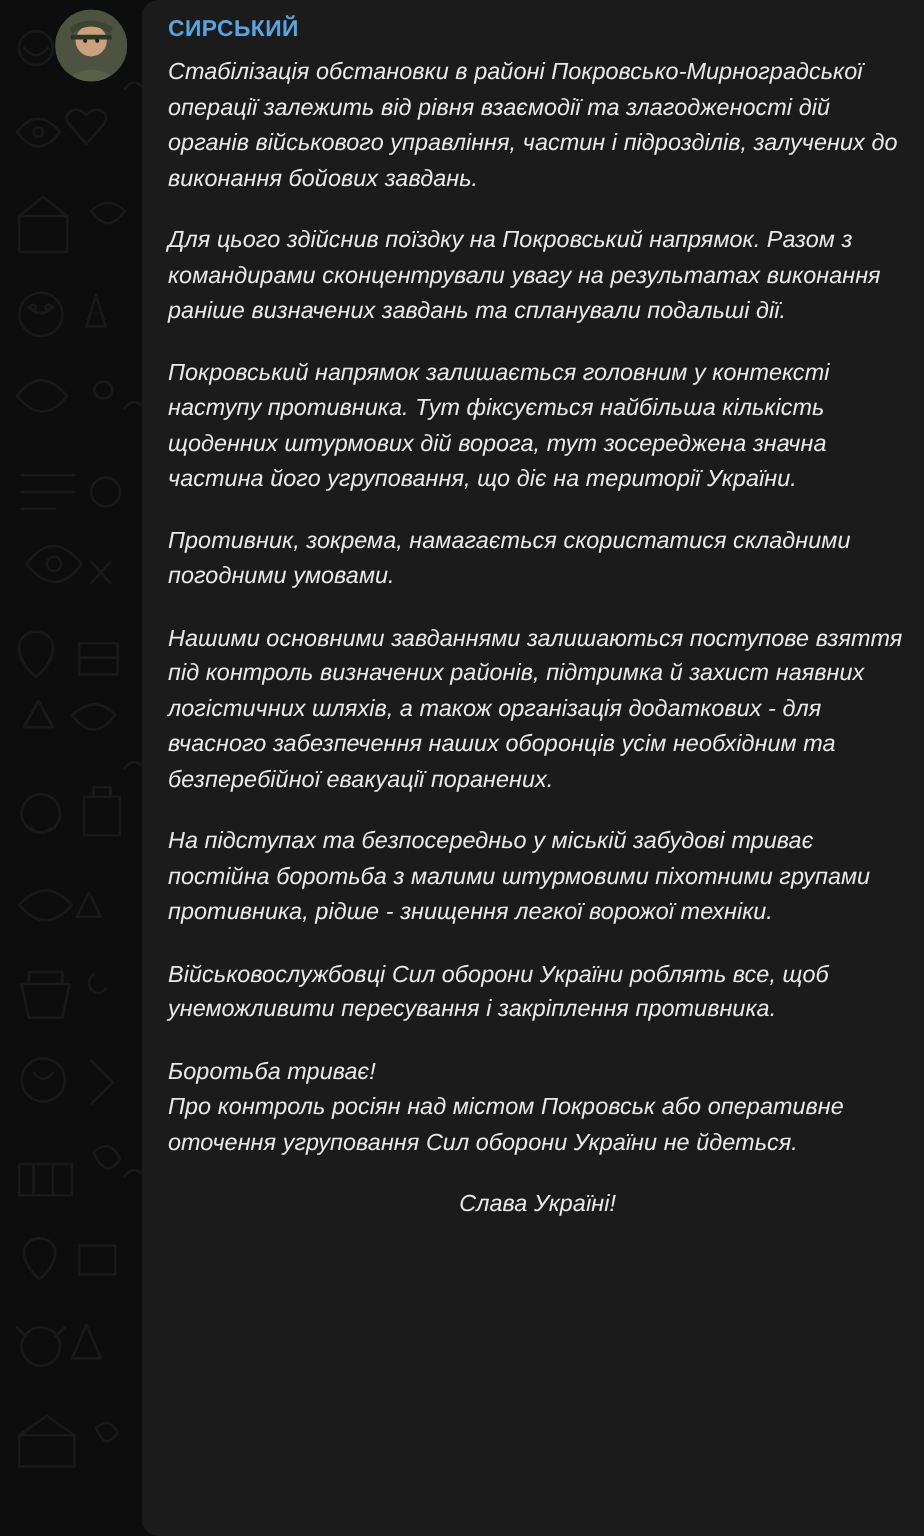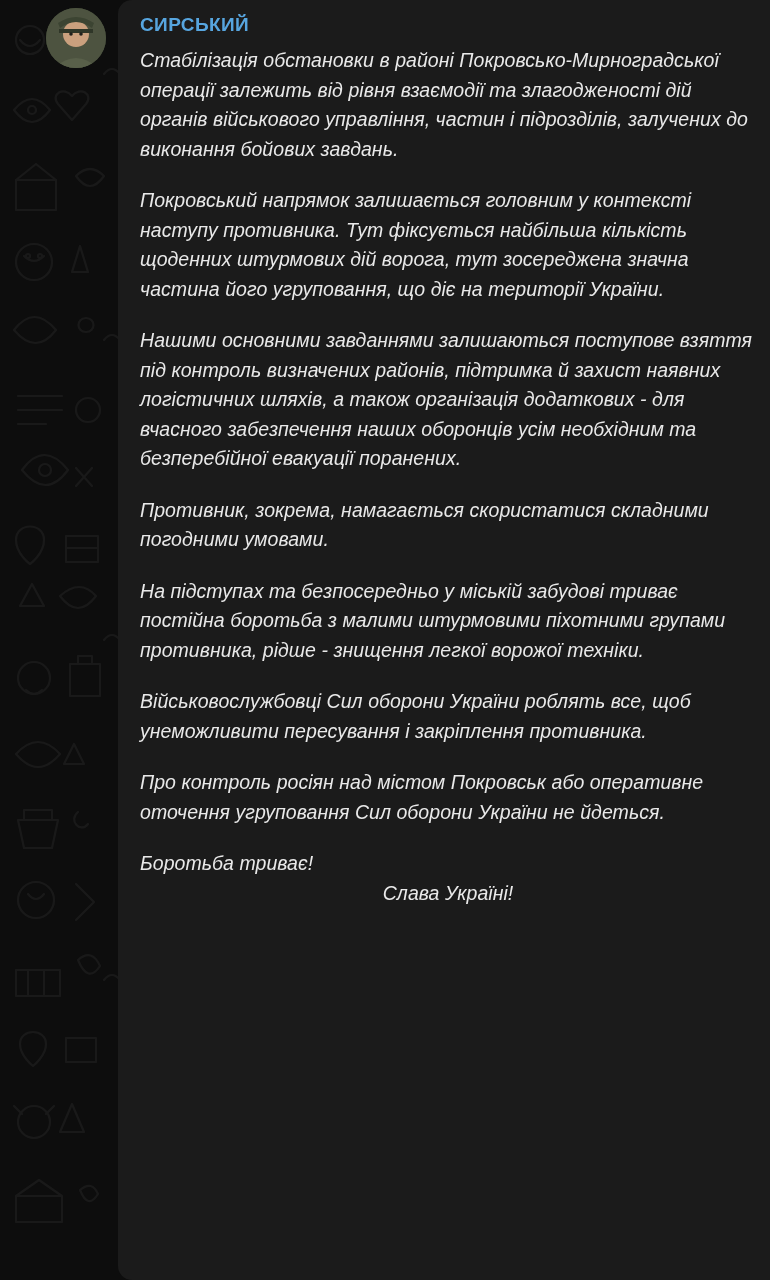--- a/index.html
+++ b/index.html
@@ -166,23 +166,24 @@
       <path d="M8 60 q22 -20 44 0z" fill="#59604a"></path>
       <circle cx="25" cy="26" r="1.8" fill="#20201c"></circle>
       <circle cx="35" cy="26" r="1.8" fill="#20201c"></circle>
     </svg>
   </div>
 
   <div class="message">
     <div class="author">СИРСЬКИЙ</div>
 
     <p class="para">Стабілізація обстановки в районі Покровсько-Мирноградської операції залежить від рівня взаємодії та злагодженості дій органів військового управління, частин і підрозділів, залучених до виконання бойових завдань.</p>
+    <p class="para">Для цього здійснив поїздку на Покровський напрямок. Разом з командирами сконцентрували увагу на результатах виконання раніше визначених завдань та спланували подальші дії.</p>
     <p class="para">Покровський напрямок залишається головним у контексті наступу противника. Тут фіксується найбільша кількість щоденних штурмових дій ворога, тут зосереджена значна частина його угруповання, що діє на території України.</p>
+    <p class="para">Противник, зокрема, намагається скористатися складними погодними умовами.</p>
     <p class="para">Нашими основними завданнями залишаються поступове взяття під контроль визначених районів, підтримка й захист наявних логістичних шляхів, а також організація додаткових - для вчасного забезпечення наших оборонців усім необхідним та безперебійної евакуації поранених.</p>
-    <p class="para">Противник, зокрема, намагається скористатися складними погодними умовами.</p>
     <p class="para">На підступах та безпосередньо у міській забудові триває постійна боротьба з малими штурмовими піхотними групами противника, рідше - знищення легкої ворожої техніки.</p>
     <p class="para">Військовослужбовці Сил оборони України роблять все, щоб унеможливити пересування і закріплення противника.</p>
+    <p class="para tight">Боротьба триває!</p>
     <p class="para">Про контроль росіян над містом Покровськ або оперативне оточення угруповання Сил оборони України не йдеться.</p>
-    <p class="para tight">Боротьба триває!</p>
     <p class="para tight">Слава Україні!</p>
   </div>
 
 </div>
 
 </body></html>

